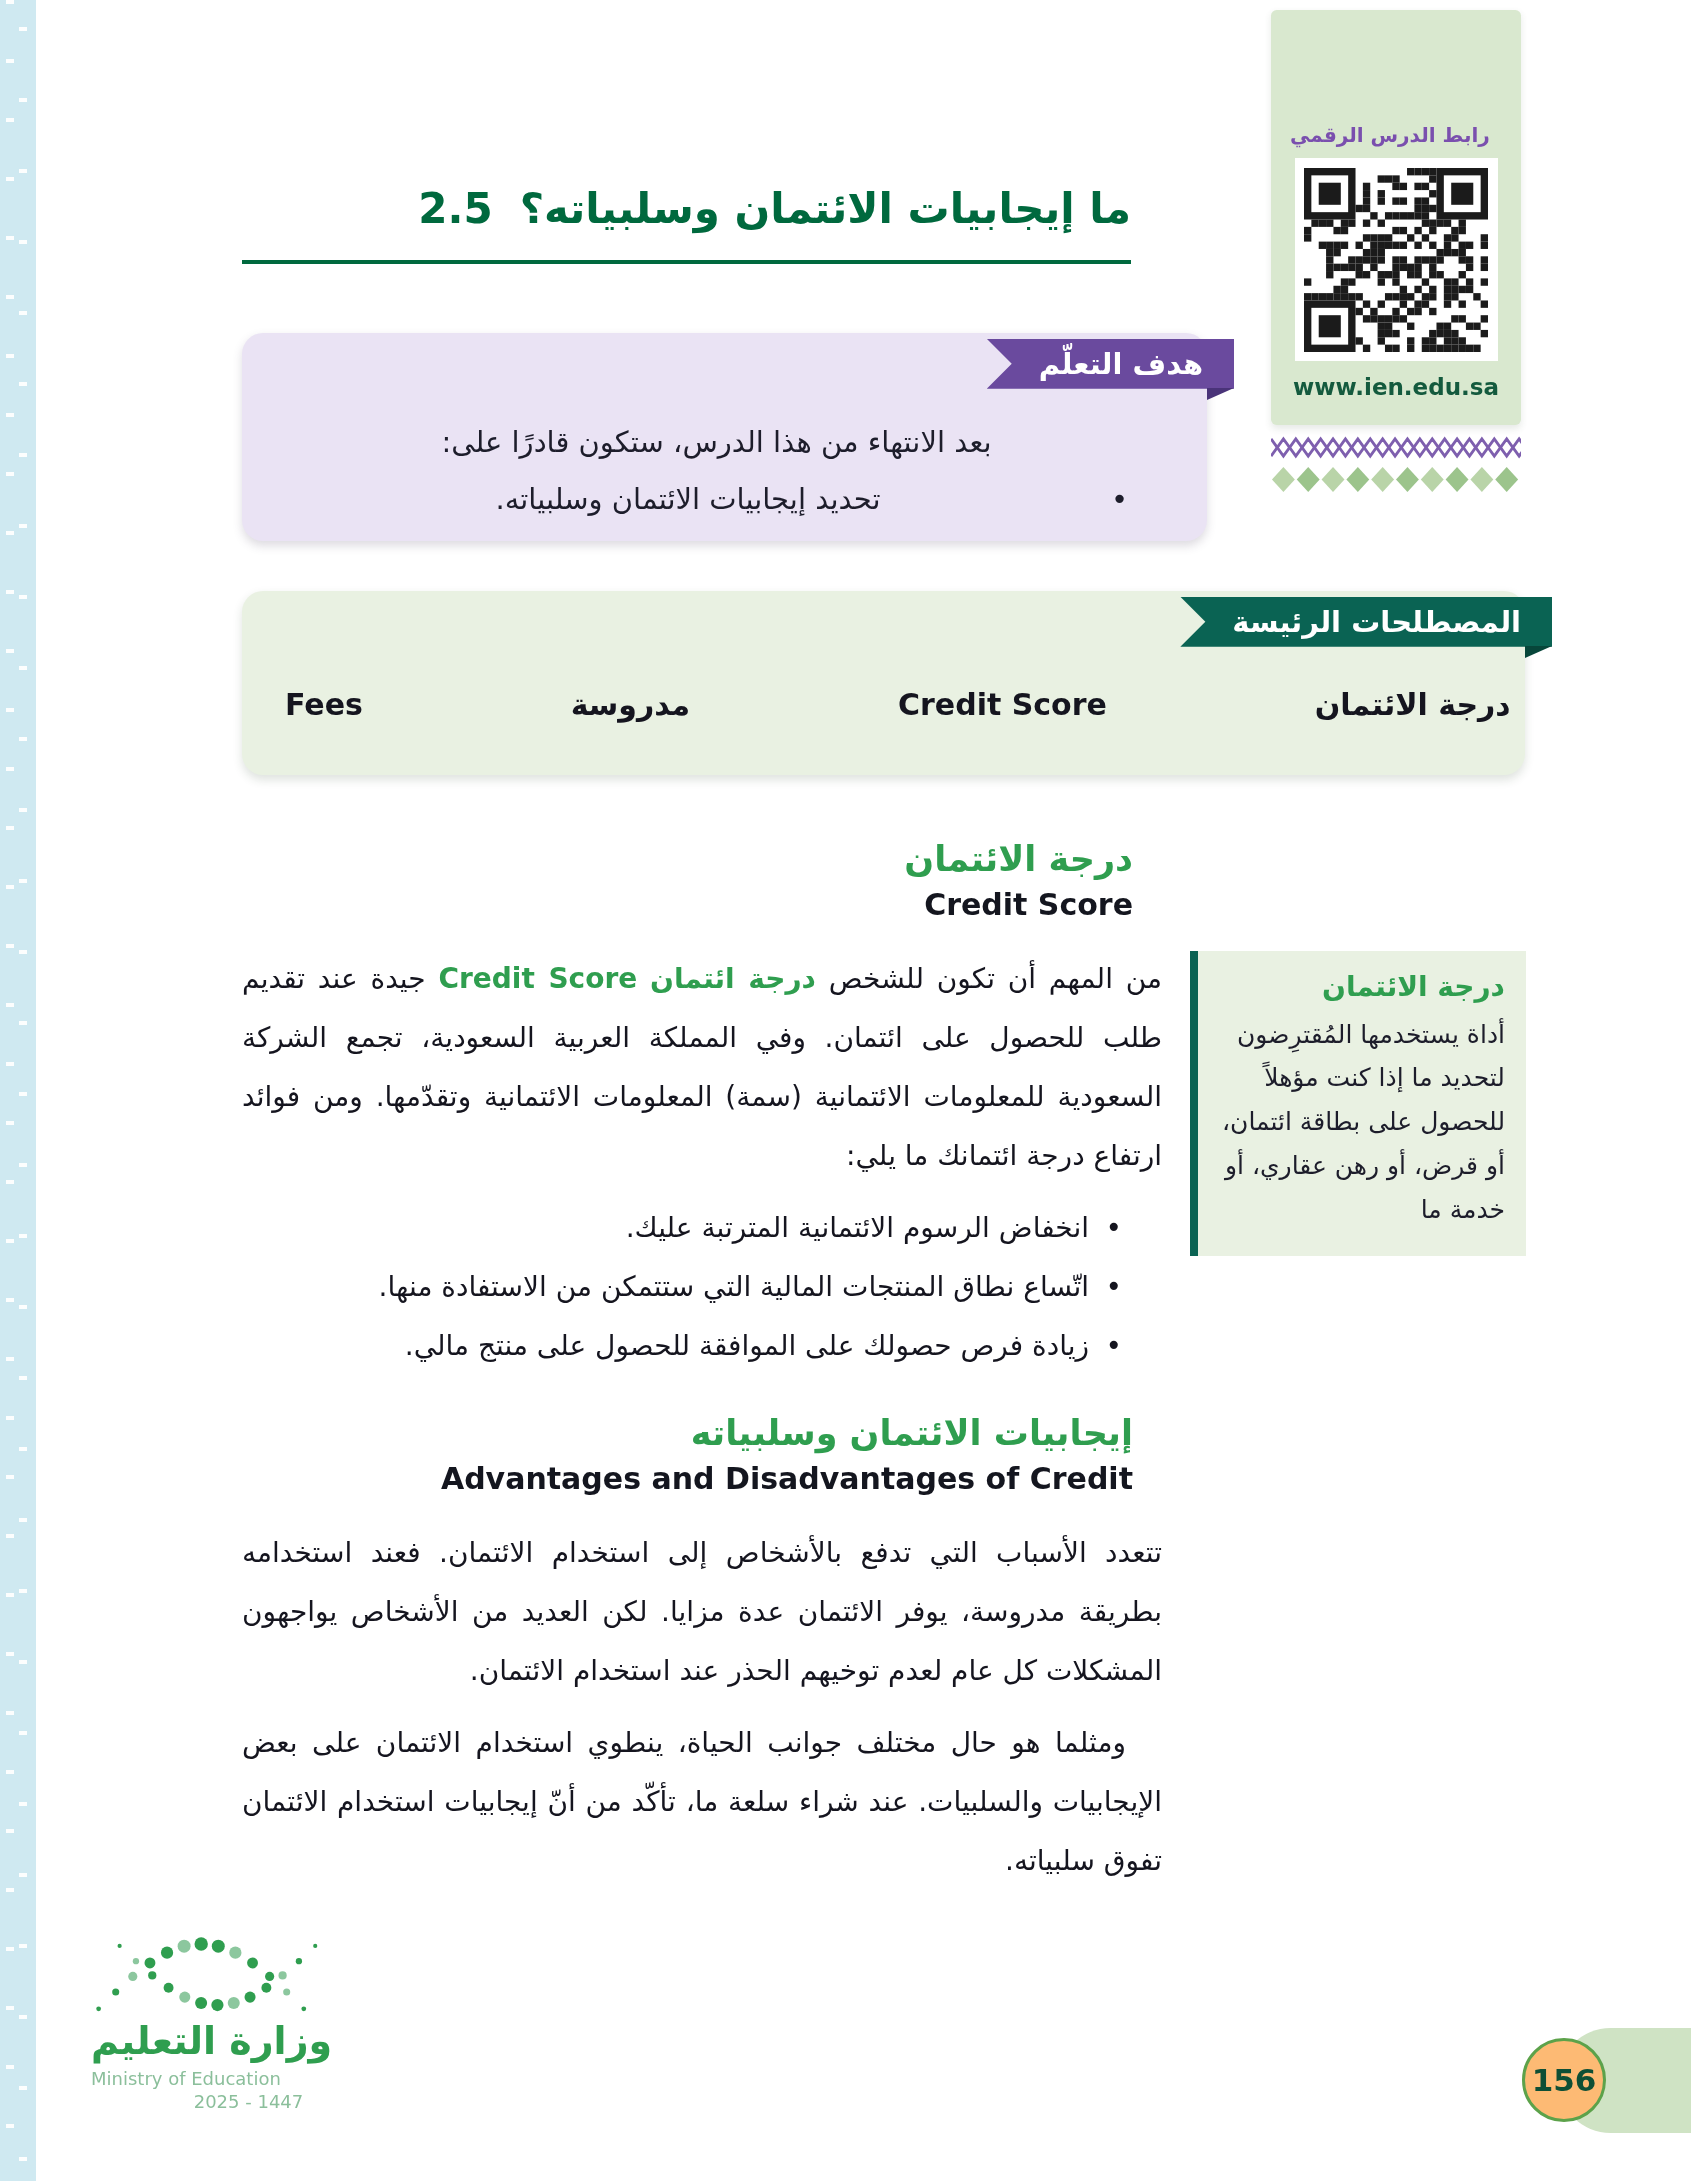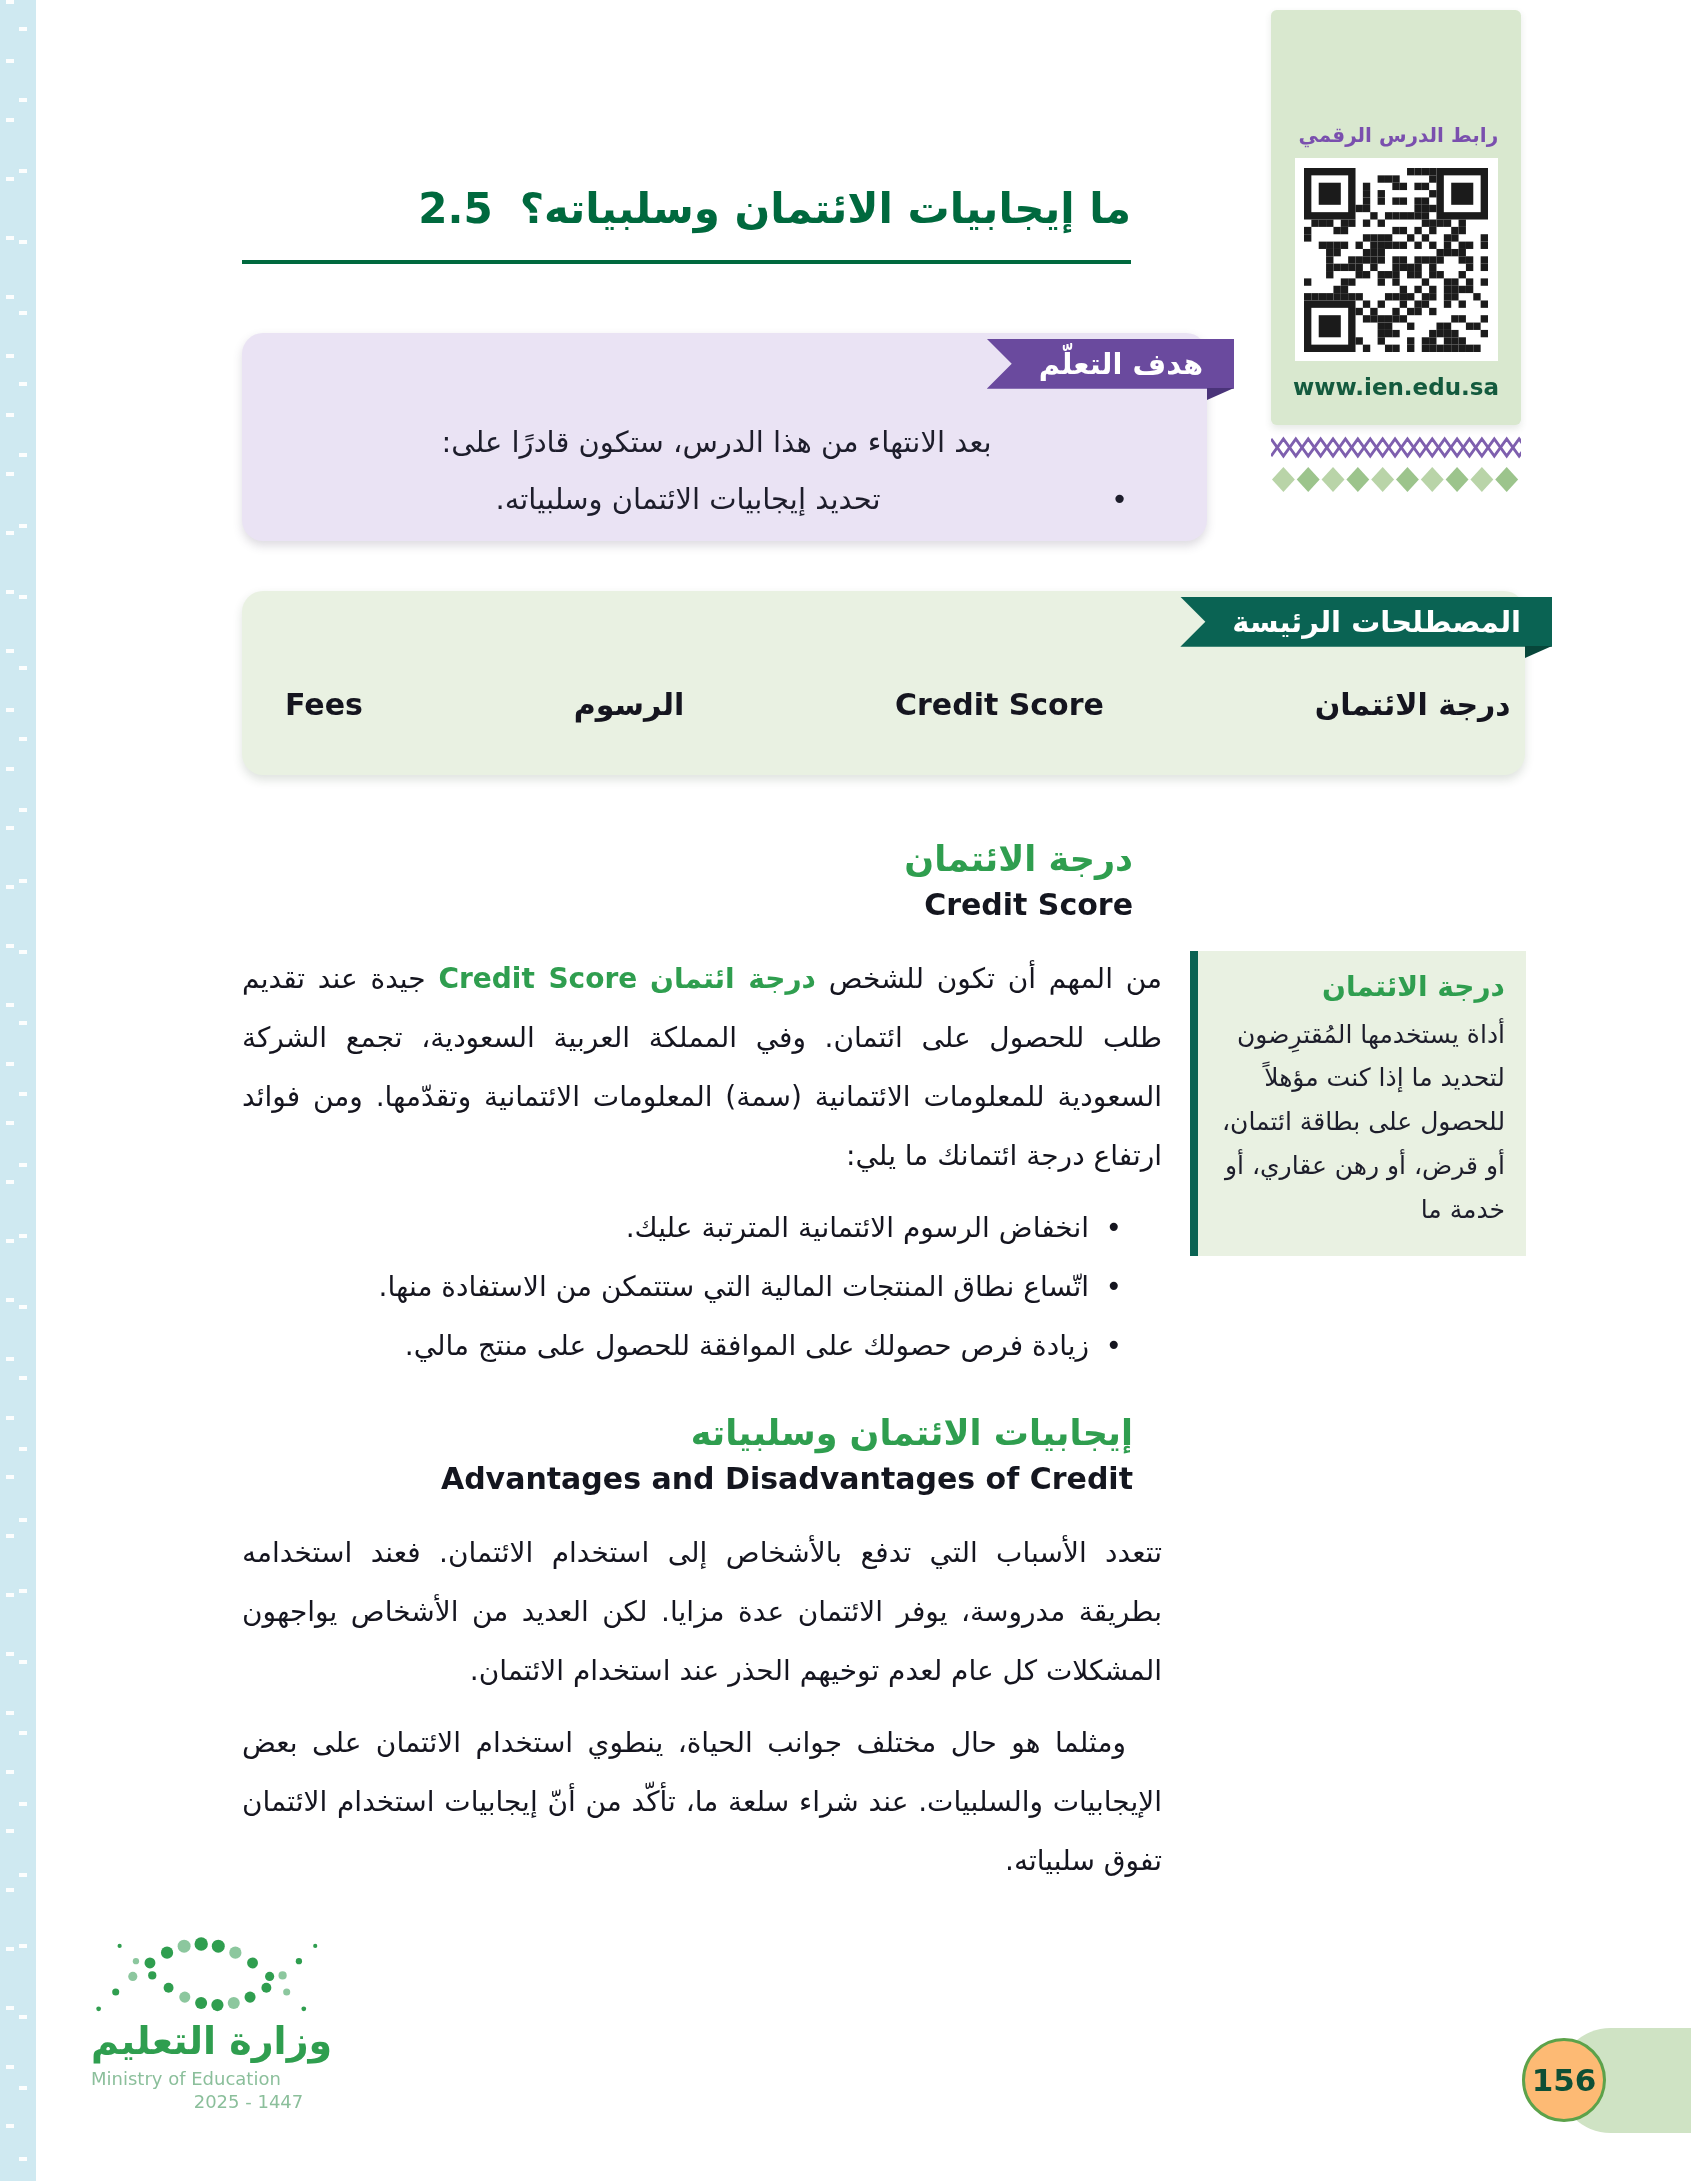--- a/index.html
+++ b/index.html
@@ -19,21 +19,21 @@
   .lesson-title-block{ position:absolute; left:242px; top:184px; width:889px;
      border-bottom:4.8px solid #00693e; padding-bottom:27px; }
   .title-row{ display:flex; flex-direction:row; justify-content:flex-end; align-items:baseline; gap:27px; color:#00693e; }
   .lesson-number{ font-size:42px; font-weight:bold; }
   .lesson-title{ font-size:42px; font-weight:bold; }
 
   
   .qr-panel{ position:absolute; left:1271px; top:9.6px; width:250px; }
   .qr-box{ background:#d9e8cf; border-radius:5.7px; padding:113px 19px 25px; text-align:center;
      box-shadow:0 3.8px 7.6px rgba(60,80,60,.12); }
-  .qr-label{ color:#7a4fae; font-size:20px; font-weight:bold; text-align:right; padding-right:3.8px; margin-bottom:11.5px; }
+  .qr-label{ color:#7a4fae; font-size:20px; font-weight:bold; text-align:left; padding-right:3.8px; margin-bottom:11.5px; }
   .qr-code{ width:203px; height:203px; padding:9.6px; background:#ffffff; margin:0 auto; }
   .qr-code svg{ width:184px; height:184px; display:block; }
   .qr-url{ margin-top:13.4px; color:#145a3e; font-weight:bold; font-size:23px; }
   .zigzag{ display:block; width:250px; height:25px; margin-top:9.6px; }
   .diamonds{ display:block; width:250px; height:27px; margin-top:5.7px; }
 
   
   .ribbon{ position:absolute; top:5.7px; right:-27px; height:50px; line-height:50px;
      padding:0 31px 0 52px; font-size:29px; font-weight:bold; color:#ffffff; white-space:nowrap;
      clip-path:polygon(0 0, 100% 0, 100% 100%, 0 100%, 25px 50%); }
@@ -373,21 +373,21 @@
       </div>
     </div>
   </section>
 
   <section class="terms-box">
     <div class="ribbon ribbon-teal" dir="rtl">المصطلحات الرئيسة</div>
     <span class="fold fold-teal"></span>
     <div class="terms-row" dir="rtl">
       <span class="term">درجة الائتمان</span>
       <span class="term" dir="ltr">Credit Score</span>
-      <span class="term">الرسوم</span>
+      <span class="term">مدروسة</span>
       <span class="term" dir="ltr">Fees</span>
     </div>
   </section>
 
   <main class="main-col">
     <h2 class="head-ar" dir="rtl">درجة الائتمان</h2>
     <h3 class="head-en">Credit Score</h3>
 
     <p class="body-par" dir="rtl">
       <span>من المهم أن تكون للشخص</span>

